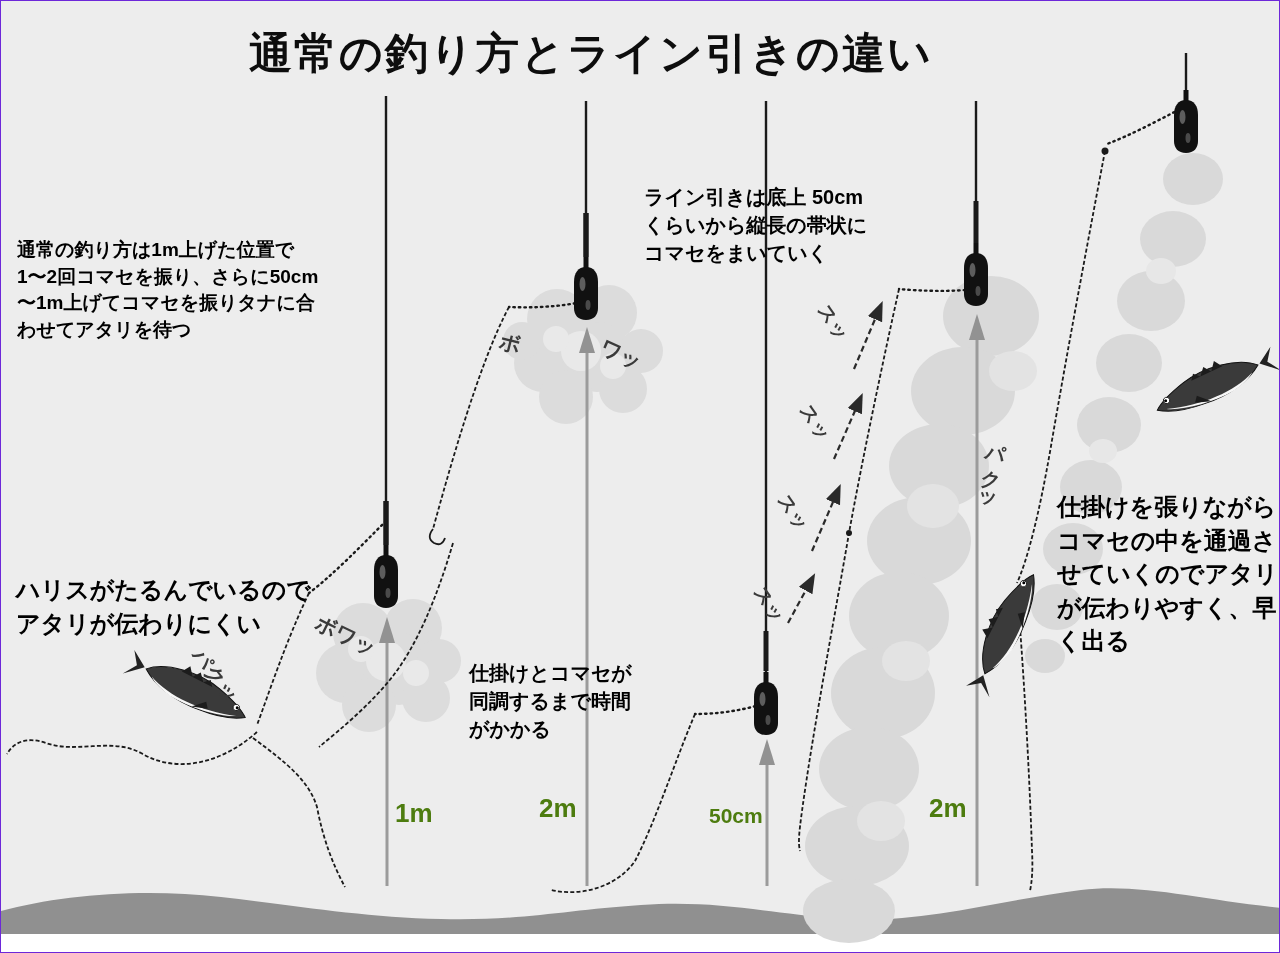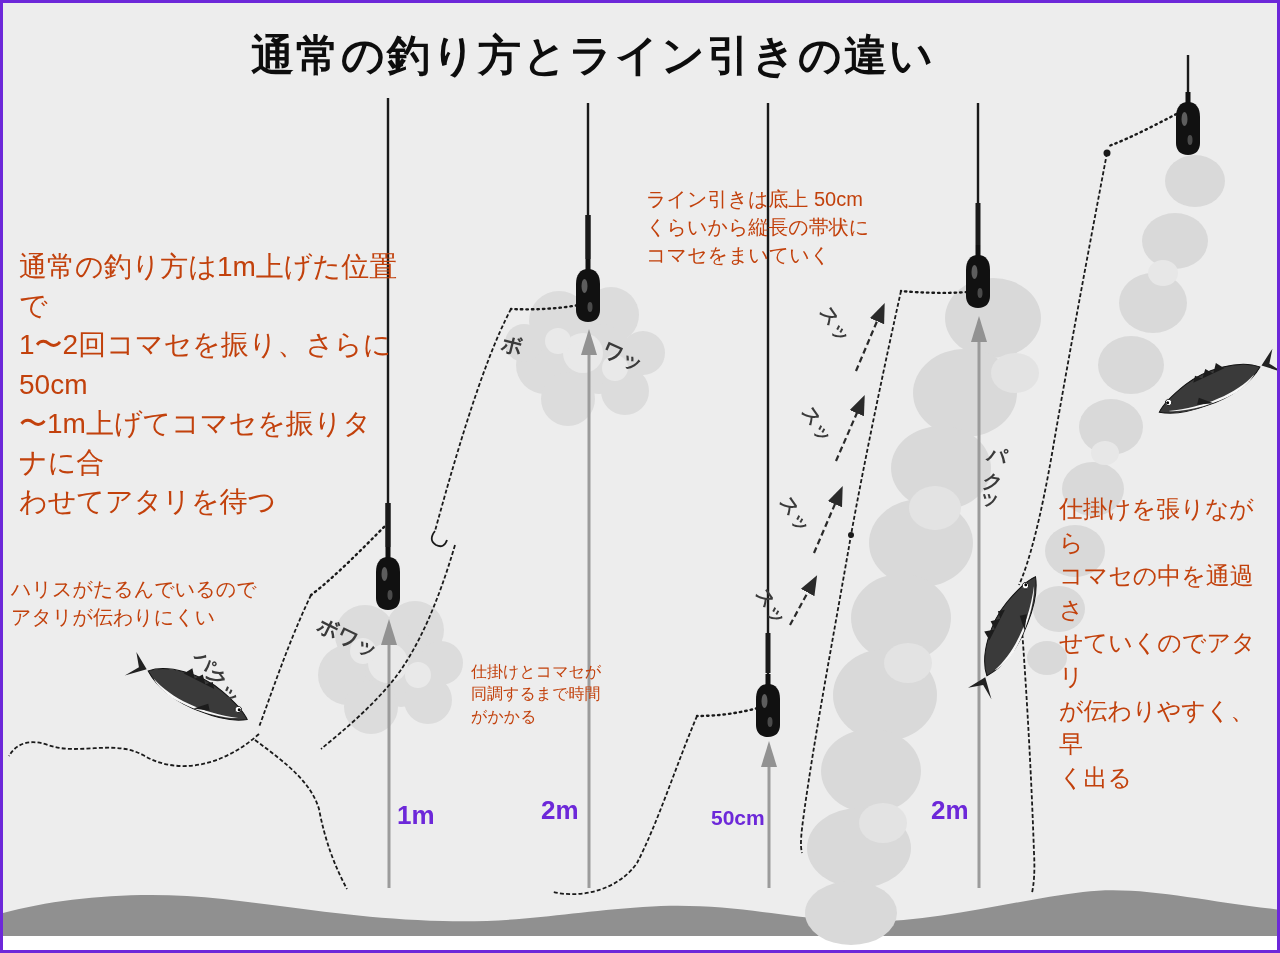--- a/index.html
+++ b/index.html
@@ -1,39 +1,39 @@
 <!DOCTYPE html>
 <html style="--background: #ededed; --seafloor: #909090; --chum_cloud: #dcdcdc; --line: #1a1a1a; --up_arrow: #9b9b9b; --text: #141414;"><head>
 <meta charset="utf-8">
 <style>
   html,body{margin:0;padding:0;background:#fff;}
   .canvas{
     position:relative;width:1280px;height:953px;
     background:var(--background,#ededed);
     overflow:hidden;box-sizing:border-box;
-    border:3px solid #6d28d9;
+    border:1px solid #6d28d9;
     font-family:"Liberation Sans","DejaVu Sans",sans-serif;
     padding-left:6px;
   }
   .title{
     position:absolute;left:0;top:24px;width:1180px;text-align:center;
     font-size:43px;font-weight:800;letter-spacing:2px;color:#0d0d0d;
   }
   svg.art{position:absolute;left:0;top:0;}
   .note{
-    position:absolute;white-space:pre-line;font-weight:normal;color:#c2410c;
+    position:absolute;white-space:pre-line;font-weight:bold;color:#000000;
     line-height:1.4;
   }
-  .note-normal{left:16px;top:236px;font-size:28px;width:380px;margin-top:8px;}
+  .note-normal{left:16px;top:236px;font-size:19px;width:380px;}
   .note-clumps{left:248px;top:416px;font-size:20px;}
-  .note-slack{left:8px;top:572px;font-size:20px;}
-  .note-sync{left:468px;top:658px;font-size:16px;}
+  .note-slack{left:15px;top:572px;font-size:24px;}
+  .note-sync{left:468px;top:658px;font-size:20px;}
   .note-linepull{left:643px;top:182px;font-size:20px;}
   .note-taut{left:1056px;top:489px;font-size:24px;}
-  .depth{position:absolute;font-weight:bold;color:#6d28d9;font-size:26px;}
+  .depth{position:absolute;font-weight:bold;color:#4d7c0f;font-size:26px;}
   .depth-1{left:394px;top:797px;}
   .depth-2{left:538px;top:792px;}
   .depth-3{left:708px;top:803px;font-size:21px;}
   .depth-4{left:928px;top:792px;}
   .sfx{position:absolute;color:#3a3a3a;font-weight:bold;transform-origin:left top;}
   .sfx-bowa1{left:322px;top:608px;font-size:21px;transform:rotate(26deg);}
   .sfx-bo2{left:502px;top:326px;font-size:21px;transform:rotate(14deg);}
   .sfx-wa2{left:606px;top:332px;font-size:21px;transform:rotate(24deg);}
   .sfx-paku1{left:206px;top:642px;font-size:20px;transform:rotate(52deg);}
   .sfx-paku2{left:986px;top:428px;font-size:20px;writing-mode:vertical-rl;transform:rotate(10deg);letter-spacing:3px;}

